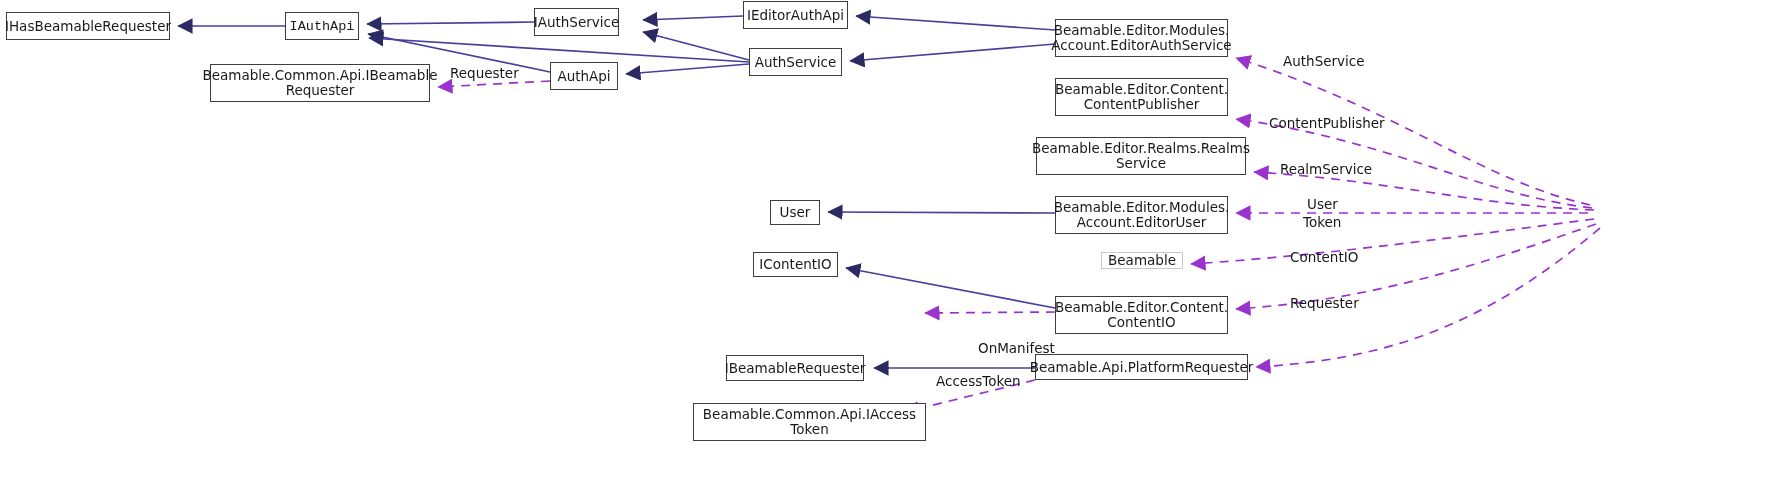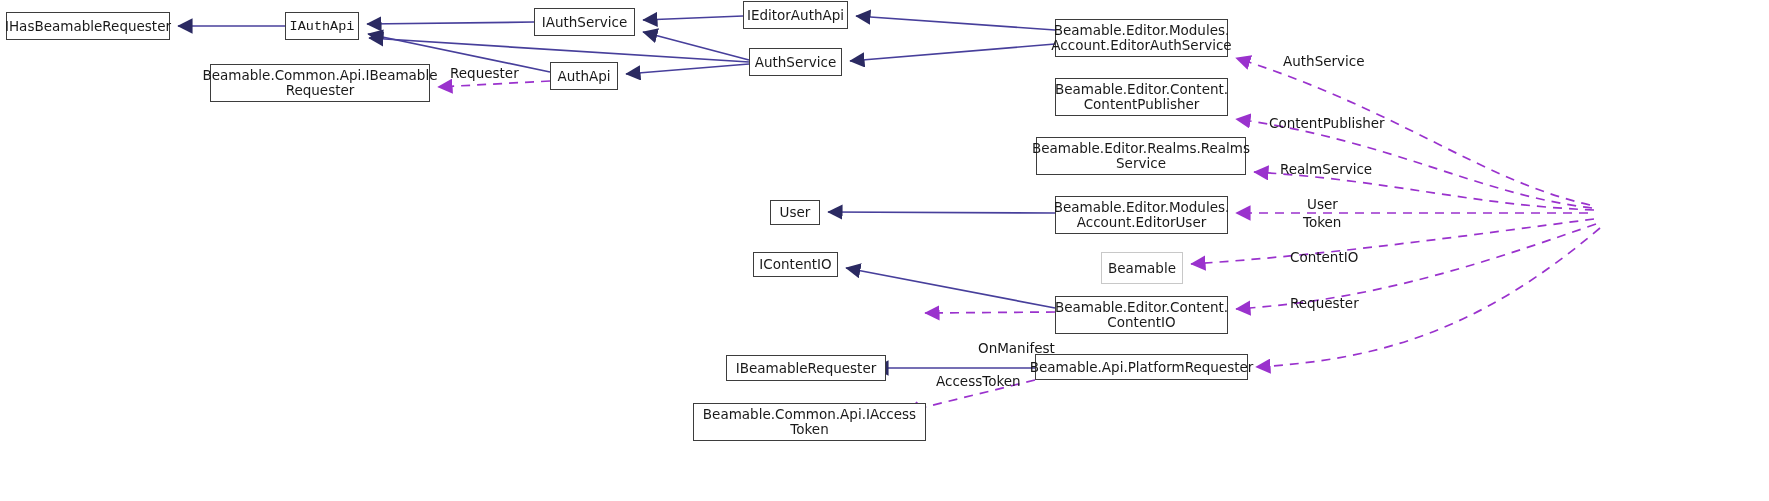--- a/index.html
+++ b/index.html
@@ -58,21 +58,21 @@
       <path d="M 1594 219 C 1470 235 1330 255 1191 264"></path>
       <path d="M 1596 224 C 1470 268 1370 300 1236 309"></path>
       <path d="M 1600 228 C 1480 330 1380 360 1256 367"></path>
     </g>
   </svg>
 
   <div class="node dark" style="left:6px;top:12px;width:164px;height:28px;">IHasBeamableRequester</div>
 
   <div class="node dark" style="left:285px;top:12px;width:74px;height:28px;font-family:Liberation Mono, monospace;">IAuthApi</div>
 
-  <div class="node dark" style="left:534px;top:8px;width:101px;height:28px;">IAuthService</div>
+  <div class="node dark" style="left:534px;top:8px;width:85px;height:28px;">IAuthService</div>
 
   <div class="node dark" style="left:743px;top:1px;width:105px;height:28px;">IEditorAuthApi</div>
 
   <div class="node dark" style="left:1055px;top:19px;width:173px;height:38px;">Beamable.Editor.Modules.
 Account.EditorAuthService</div>
 
   <div class="node dark" style="left:210px;top:64px;width:220px;height:38px;">Beamable.Common.Api.IBeamable
 Requester</div>
 
   <div class="node dark" style="left:550px;top:62px;width:68px;height:28px;">AuthApi</div>
@@ -84,29 +84,29 @@
 
   <div class="node dark" style="left:1036px;top:137px;width:210px;height:38px;">Beamable.Editor.Realms.Realms
 Service</div>
 
   <div class="node dark" style="left:770px;top:200px;width:50px;height:25px;">User</div>
 
   <div class="node dark" style="left:1055px;top:196px;width:173px;height:38px;">Beamable.Editor.Modules.
 Account.EditorUser</div>
 
 
-  <div class="node light" style="left:1101px;top:252px;width:82px;height:32px;">Beamable</div>
+  <div class="node light" style="left:1101px;top:252px;width:82px;height:17px;">Beamable</div>
 
   <div class="node dark" style="left:753px;top:252px;width:85px;height:25px;">IContentIO</div>
 
 
   <div class="node dark" style="left:1055px;top:296px;width:173px;height:38px;">Beamable.Editor.Content.
 ContentIO</div>
 
-  <div class="node dark" style="left:726px;top:355px;width:160px;height:26px;">IBeamableRequester</div>
+  <div class="node dark" style="left:726px;top:355px;width:138px;height:26px;">IBeamableRequester</div>
 
   <div class="node dark" style="left:1035px;top:354px;width:213px;height:26px;">Beamable.Api.PlatformRequester</div>
 
   <div class="node dark" style="left:693px;top:403px;width:233px;height:38px;">Beamable.Common.Api.IAccess
 Token</div>
 
   <div class="elabel" style="left:450px;top:66px;">Requester</div>
   <div class="elabel" style="left:1283px;top:54px;">AuthService</div>
   <div class="elabel" style="left:1269px;top:116px;">ContentPublisher</div>
   <div class="elabel" style="left:1280px;top:162px;">RealmService</div>

